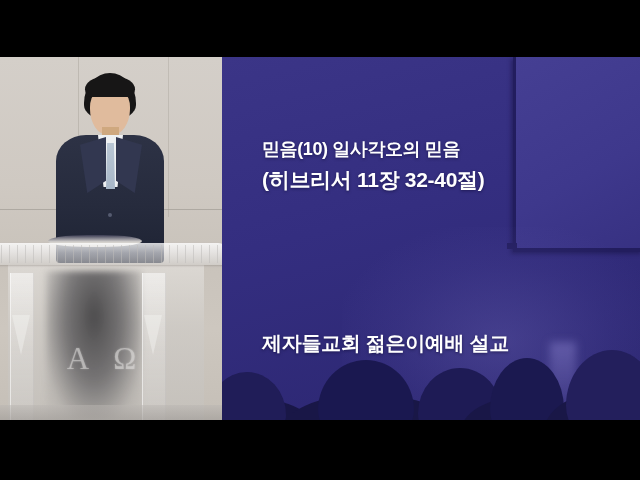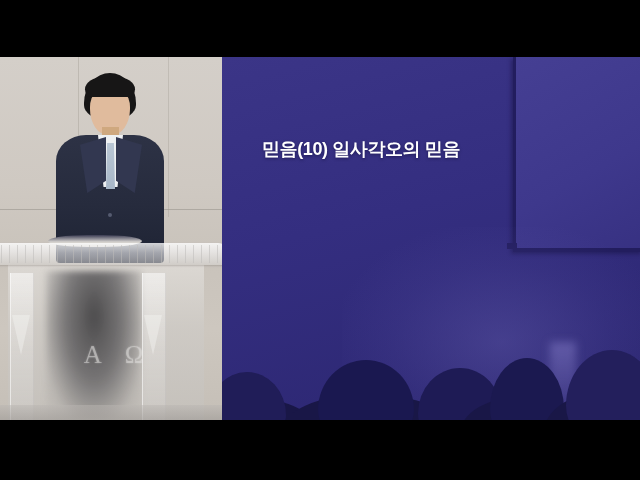--- a/index.html
+++ b/index.html
@@ -215,25 +215,25 @@
     width: 96px; height: 150px;
     background: radial-gradient(ellipse at 50% 30%,
       rgba(26,26,30,0.72) 0%,
       rgba(40,40,46,0.52) 42%,
       rgba(120,118,118,0.16) 78%,
       rgba(160,158,158,0.02) 100%);
     filter: blur(3px);
   }
   #alpha-omega {
     position: absolute;
-    left: 26px; top: 98px;
+    left: 14px; top: 98px;
     width: 196px;
     text-align: center;
     font-family: "Liberation Serif", "DejaVu Serif", serif;
-    font-size: 25px;
+    font-size: 31px;
     letter-spacing: 9px;
     color: rgba(220,218,216,0.50);
     text-shadow: 0 0 2px rgba(255,255,255,0.30);
   }
   .pulpit-leg {
     position: absolute;
     top: 30px;
     width: 22px; height: 150px;
     background: linear-gradient(180deg,
       rgba(255,255,255,0.52) 0%,
@@ -414,20 +414,22 @@
         <div id="head-3" class="head"></div>
         <div id="gap-glow"></div>
         <div id="shoulder-4" class="shoulders"></div>
         <div id="head-4" class="head"></div>
         <div id="shoulder-5" class="shoulders"></div>
         <div id="head-5" class="head"></div>
       </div>
 
       <div id="text-block">
         <div id="sermon-title" class="line">믿음(10) 일사각오의 믿음</div>
+        <div id="scripture-ref" class="line">(히브리서 11장 32-40절)</div>
+        <div id="service-label" class="line">제자들교회 젊은이예배 설교</div>
       </div>
     </div>
 
   </div>
 
   <div id="letterbox-bottom" class="letterbox"></div>
 
 </div>
 
 </body></html>

